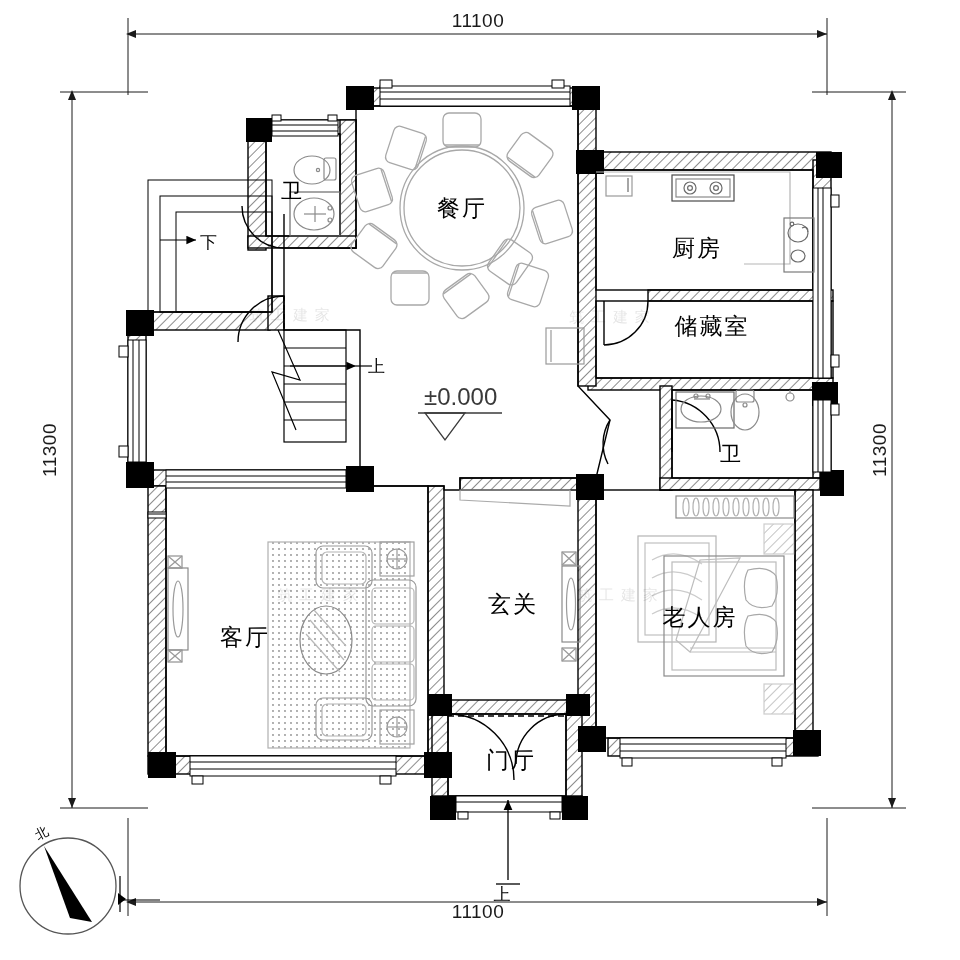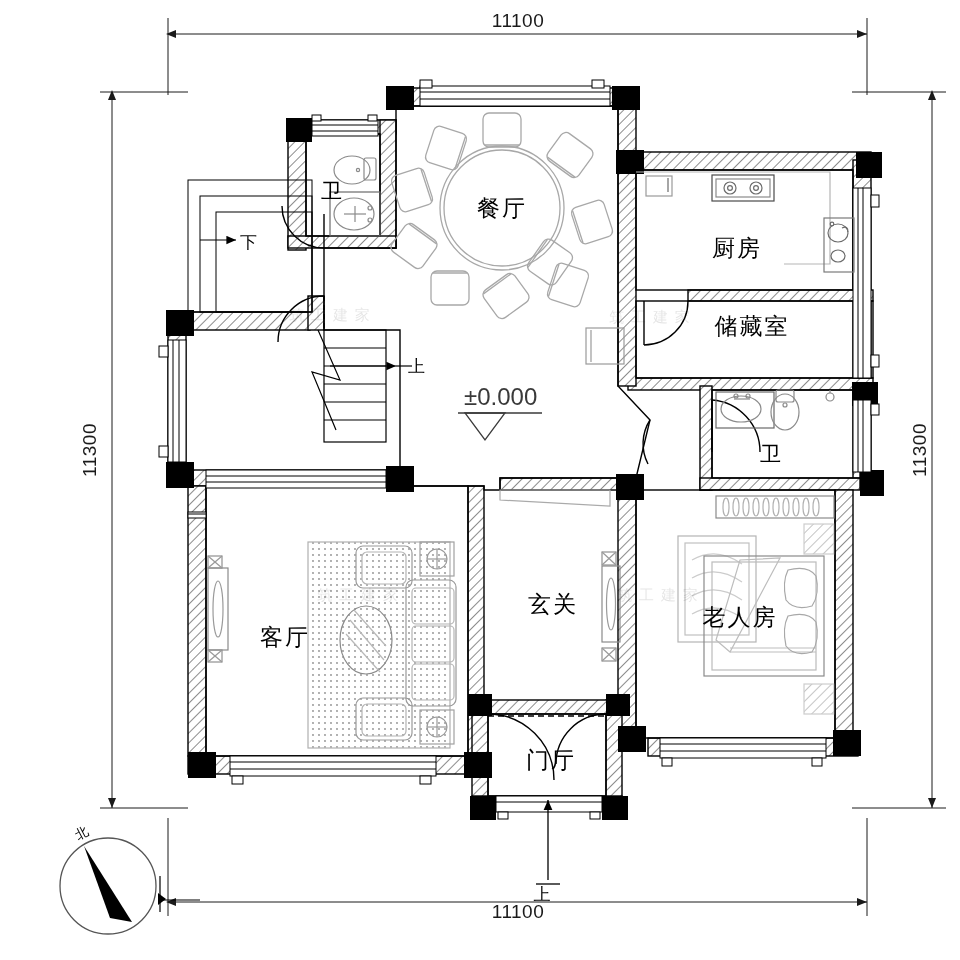--- a/index.html
+++ b/index.html
@@ -1,18 +1,18 @@
 <!DOCTYPE html>
 <html><head>
 <meta charset="utf-8">
 <style>
   html,body{margin:0;padding:0;background:#ffffff;}
   body{width:960px;height:960px;overflow:hidden;
        font-family:"Liberation Sans","DejaVu Sans",sans-serif;color:#000;}
-  #stage{position:relative;width:844px;height:960px;background:#e5e5e5;margin-left:40px;}
+  #stage{position:relative;width:844px;height:960px;background:#e5e5e5;}
   svg#plan{position:absolute;left:0;top:0;width:960px;height:960px;display:block;}
   .dimtext{font-family:"Liberation Sans",sans-serif;font-size:19px;fill:#1a1a1a;letter-spacing:.5px;}
   .roomtext{font-family:"DejaVu Sans","Liberation Sans",sans-serif;font-size:23px;fill:#000;letter-spacing:2px;}
   .roomtext-sm{font-family:"DejaVu Sans","Liberation Sans",sans-serif;font-size:21px;fill:#000;letter-spacing:1px;}
   .elev{font-family:"Liberation Sans",sans-serif;font-size:24px;fill:#3a3a3a;}
   .arrowtext{font-family:"DejaVu Sans",sans-serif;font-size:17px;fill:#000;}
   .northtext{font-family:"DejaVu Sans",sans-serif;font-size:13px;fill:#000;}
   .wm{font-family:"DejaVu Sans",sans-serif;font-size:15px;fill:#000;opacity:.10;letter-spacing:1px;}
 </style>
 </head>

